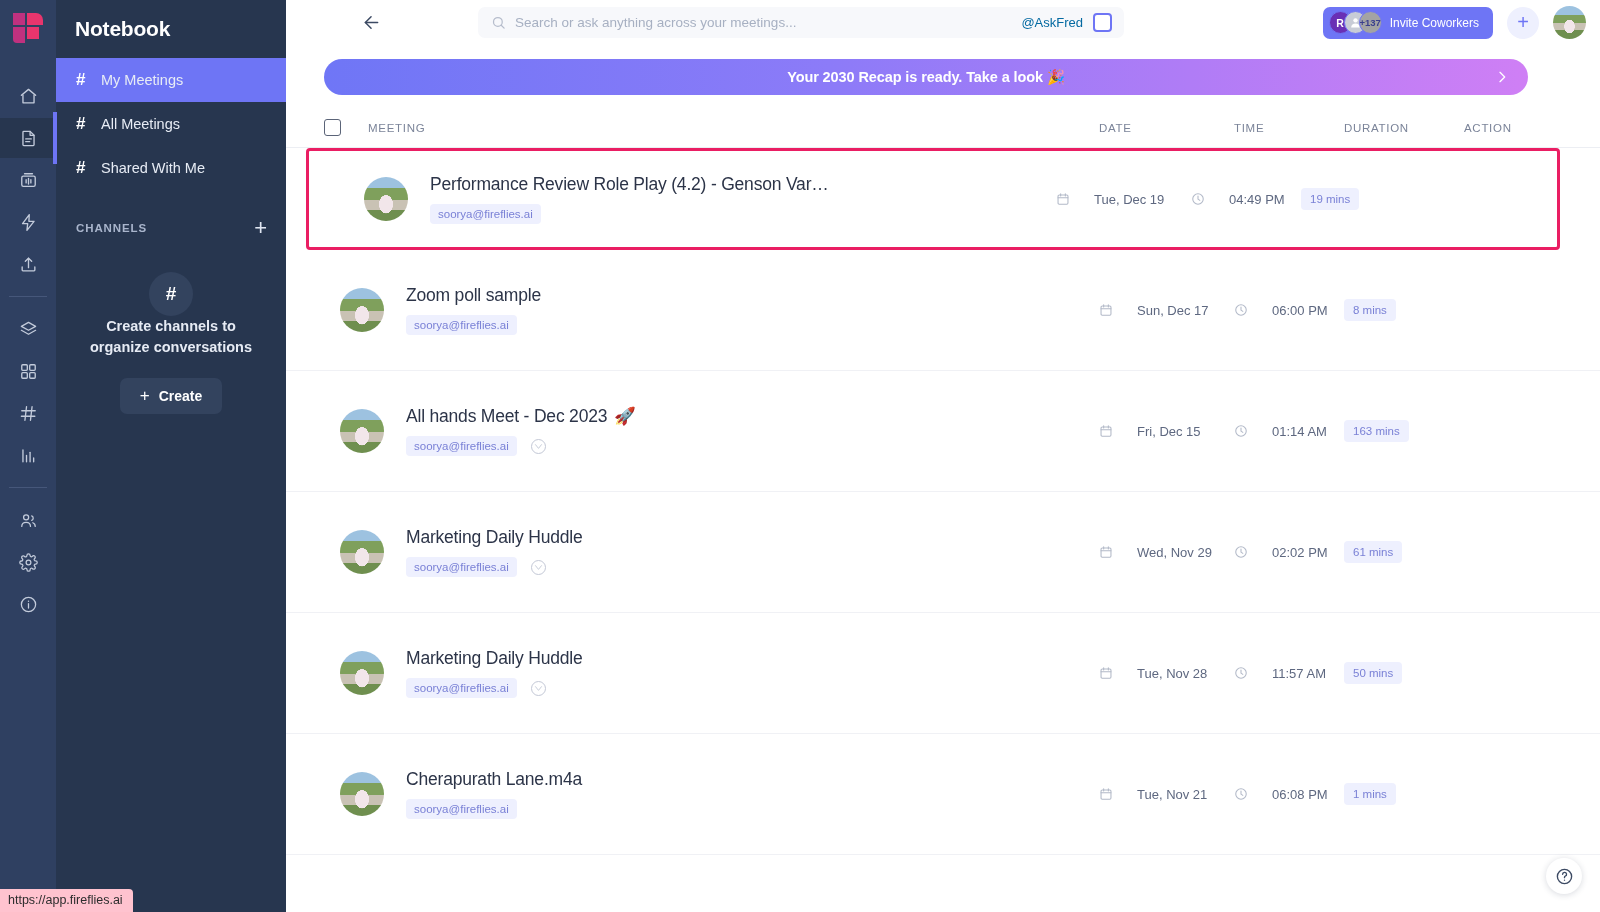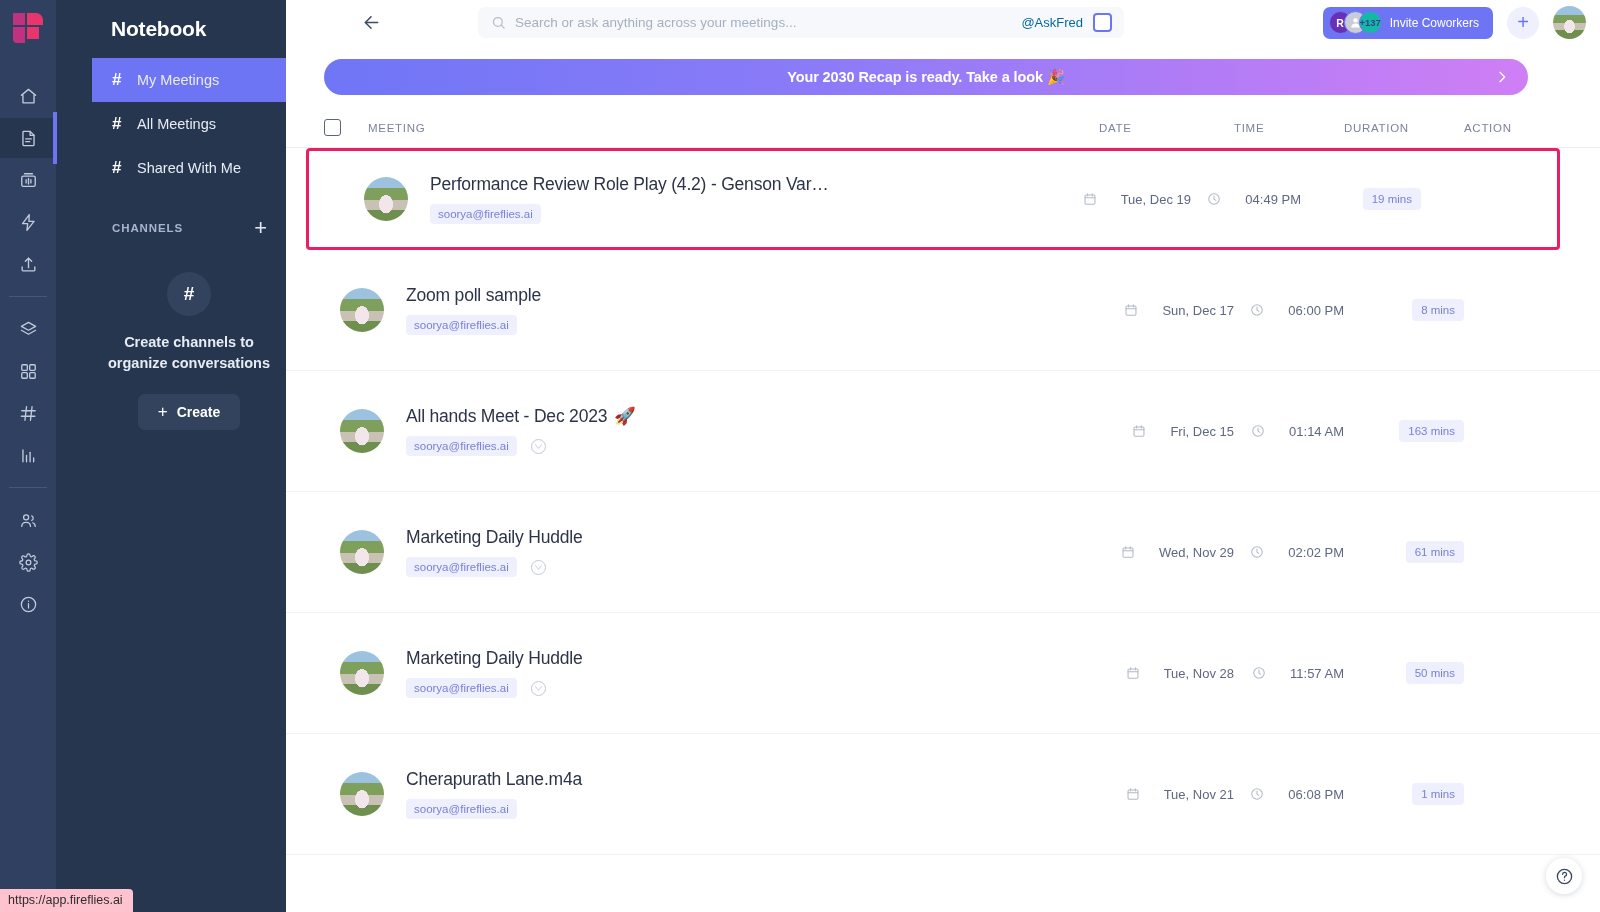--- a/index.html
+++ b/index.html
@@ -89,21 +89,20 @@
   .rail-spacer-top { height: 20px; }
 
   
   .sidebar {
     width: 230px;
     flex: 0 0 230px;
     height: 912px;
     background: #27364f;
     display: flex;
     flex-direction: column;
-    padding-left: 36px;
   }
   .sidebar-title {
     height: 58px;
     display: flex;
     align-items: center;
     padding-left: 19px;
     color: #ffffff;
     font-size: 21px;
     font-weight: bold;
     letter-spacing: -0.2px;
@@ -156,21 +155,20 @@
   .ce-bubble {
     width: 44px; height: 44px;
     border-radius: 50%;
     background: #33435e;
     display:flex; align-items:center; justify-content:center;
     color: #ffffff;
     font-size: 19px;
     font-weight: bold;
   }
   .ce-text {
-    margin-top: 16px;
     color: #e6ebf4;
     font-size: 14.5px;
     font-weight: bold;
     text-align: center;
     line-height: 1.45;
     width: 180px;
   }
   .ce-btn {
     margin-top: 20px;
     background: #33435e;
@@ -277,21 +275,21 @@
     border-radius: 50%;
     display:flex; align-items:center; justify-content:center;
     font-size: 10.5px;
     color: #ffffff;
     font-weight: bold;
     border: 1.5px solid #6e75f5;
   }
   .avstack .av + .av { margin-left: -8px; }
   .av-a { background:#6930b5; }
   .av-b { background:#c8ccd6; }
-  .av-c { background:#14b8a6; color:#3a3f8c !important; font-size:9.5px !important; }
+  .av-c { background:#a3a3a3; color:#3a3f8c !important; font-size:9.5px !important; }
   .invite-text { color:#ffffff; font-size:12px; white-space: nowrap; }
   .plus-circle {
     width: 32px; height: 32px;
     border-radius: 50%;
     background: #eef0fe;
     display:flex; align-items:center; justify-content:center;
     color: #6e75f5;
     font-size: 20px;
     font-weight: 300;
     cursor: pointer;
@@ -421,21 +419,20 @@
     display:flex; align-items:center; justify-content:center;
     color:#c3c8d6;
     font-size: 9px;
   }
   .cell {
     display: flex;
     align-items: center;
     gap: 24px;
     font-size: 13px;
     color: #5e6880;
-    justify-content: flex-end;
   }
   .c-date     { width: 135px; }
   .c-time     { width: 110px; }
   .c-duration { width: 120px; }
   .c-action   { width: 136px; }
   .dur-chip {
     background: #eef0fe;
     color: #7a81d6;
     font-size: 11.5px;
     border-radius: 4px;

